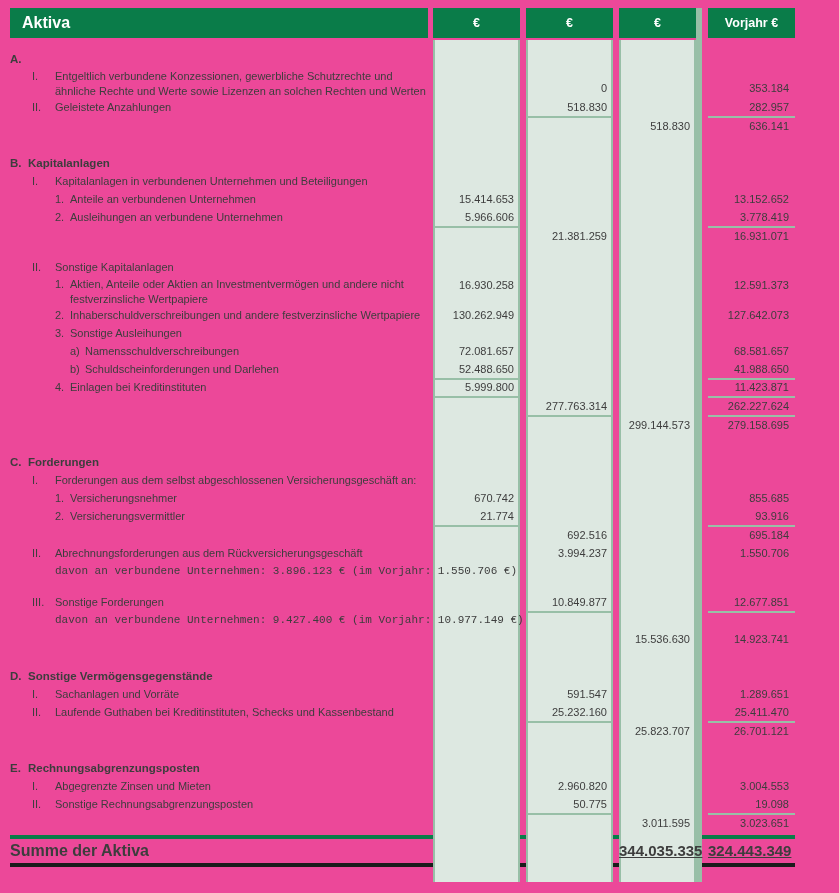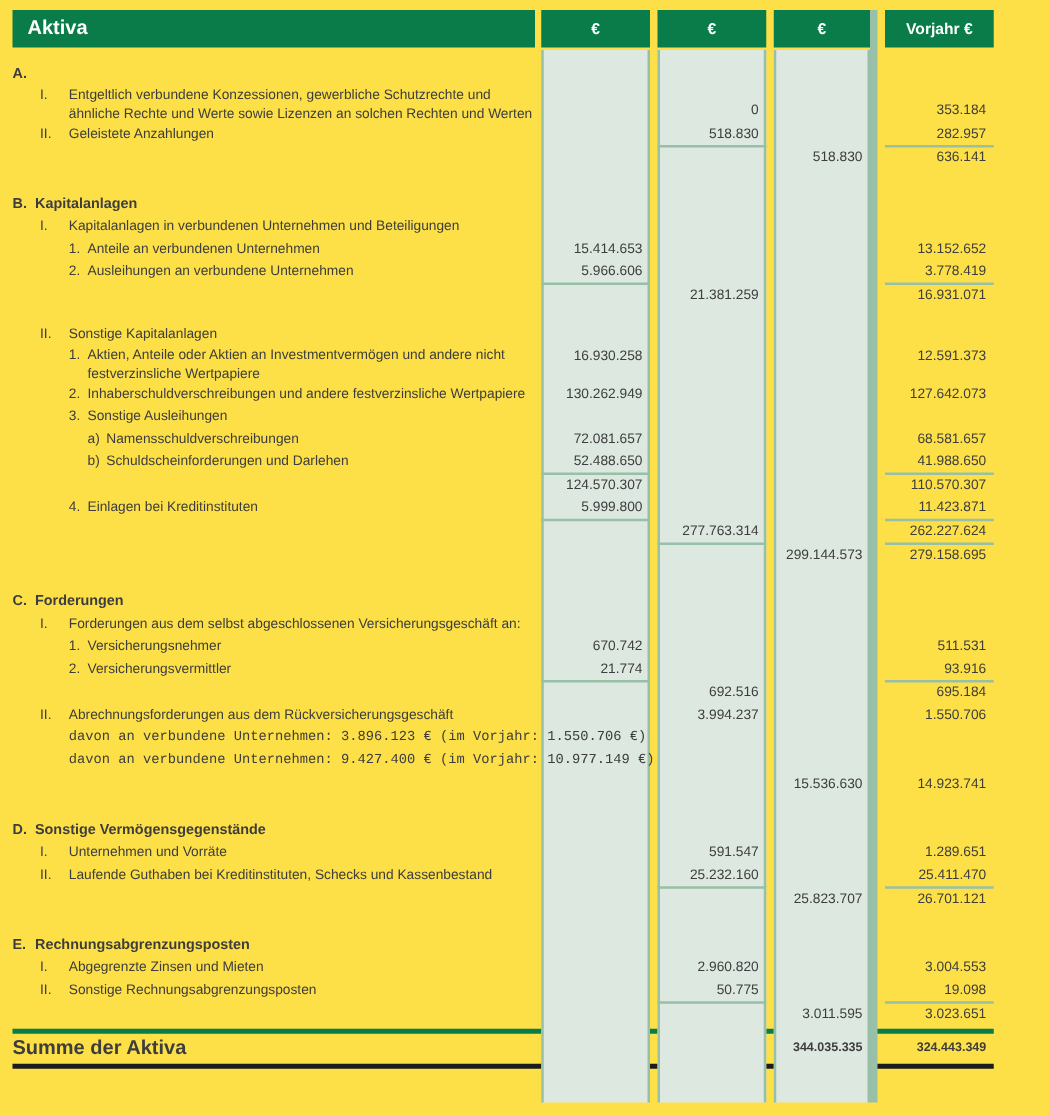--- a/index.html
+++ b/index.html
@@ -9,21 +9,21 @@
     --text:#3d3d3d;
     --black:#1b1b1b;
   }
   html,body{margin:0;padding:0;background:#fff;}
   .page{
     position:relative;
     width:839px;height:893px;
     box-sizing:border-box;
     padding-left:10px;
     overflow:hidden;
-    background:#fde047;
+    background:#ec4899;
     font-family:"Liberation Sans",sans-serif;
     color:var(--text);
   }
   
   .stripe{
     position:absolute;top:40px;height:842px;
     background:var(--fill);
     border-left:2px solid var(--sage);
     border-right:2px solid var(--sage);
     box-sizing:border-box;
@@ -82,21 +82,21 @@
   .cell.ul{border-bottom:2px solid var(--sage);}
   .vbottom .cell.val{
     display:flex;justify-content:flex-end;align-items:flex-end;
     padding-bottom:2px;padding-top:0;
   }
   
   .rule-green{height:4px;background:var(--green);margin-top:3px;width:785px;}
   .rule-black{height:4px;background:var(--black);width:785px;}
   .summe-row{height:24px;align-items:center;font-weight:bold;}
   .summe-row .cell.label{font-size:16px;line-height:24px;}
-  .summe-row .cell.val{font-size:10px;padding-top:0;line-height:24px;}
+  .summe-row .cell.val{font-size:15px;padding-top:0;line-height:24px;text-decoration:underline;}
 </style>
 </head>
 <body>
 
 <div class="page">
 
   <div class="stripe s1"></div>
   <div class="stripe s2"></div>
   <div class="stripe s3"></div>
   <div class="vline"></div>
@@ -220,24 +220,20 @@
         <div class="cell val vj"><span>68.581.657</span></div>
       </div>
       <div class="grid row item">
         <div class="cell label lvl3">
           <span class="num">b)</span>
           <span class="txt">Schuldscheinforderungen und Darlehen</span>
         </div>
         <div class="cell val c1 ul"><span>52.488.650</span></div>
         <div class="cell val vj ul"><span>41.988.650</span></div>
       </div>
-      <div class="grid row total">
-        <div class="cell val c1"><span>124.570.307</span></div>
-        <div class="cell val vj"><span>110.570.307</span></div>
-      </div>
       <div class="grid row item">
         <div class="cell label lvl2">
           <span class="num">4.</span>
           <span class="txt">Einlagen bei Kreditinstituten</span>
         </div>
         <div class="cell val c1 ul"><span>5.999.800</span></div>
         <div class="cell val vj ul"><span>11.423.871</span></div>
       </div>
       <div class="grid row total">
         <div class="cell val c2 ul"><span>277.763.314</span></div>
@@ -258,21 +254,21 @@
           <span class="num">I.</span>
           <span class="txt">Forderungen aus dem selbst abgeschlossenen Versicherungsgeschäft an:</span>
         </div>
       </div>
       <div class="grid row item">
         <div class="cell label lvl2">
           <span class="num">1.</span>
           <span class="txt">Versicherungsnehmer</span>
         </div>
         <div class="cell val c1"><span>670.742</span></div>
-        <div class="cell val vj"><span>511.531</span></div>
+        <div class="cell val vj"><span>855.685</span></div>
       </div>
       <div class="grid row item">
         <div class="cell label lvl2">
           <span class="num">2.</span>
           <span class="txt">Versicherungsvermittler</span>
         </div>
         <div class="cell val c1 ul"><span>21.774</span></div>
         <div class="cell val vj ul"><span>93.916</span></div>
       </div>
       <div class="grid row total">
@@ -285,39 +281,47 @@
           <span class="txt">Abrechnungsforderungen aus dem Rückversicherungsgeschäft</span>
         </div>
         <div class="cell val c2"><span>3.994.237</span></div>
         <div class="cell val vj"><span>1.550.706</span></div>
       </div>
       <div class="grid row item">
         <div class="cell label davonl">
           <span class="txt">davon an verbundene Unternehmen: 3.896.123 € (im Vorjahr: 1.550.706 €)</span>
         </div>
       </div>
+      <div class="grid row item gap-before">
+        <div class="cell label lvl1">
+          <span class="num">III.</span>
+          <span class="txt">Sonstige Forderungen</span>
+        </div>
+        <div class="cell val c2 ul"><span>10.849.877</span></div>
+        <div class="cell val vj ul"><span>12.677.851</span></div>
+      </div>
       <div class="grid row item">
         <div class="cell label davonl">
           <span class="txt">davon an verbundene Unternehmen: 9.427.400 € (im Vorjahr: 10.977.149 €)</span>
         </div>
       </div>
       <div class="grid row total">
         <div class="cell val c3"><span>15.536.630</span></div>
         <div class="cell val vj"><span>14.923.741</span></div>
       </div>
       <div class="grid row sec">
         <div class="cell label">
           <span class="num">D.</span>
           <span class="txt">Sonstige Vermögensgegenstände</span>
         </div>
       </div>
       <div class="grid row item">
         <div class="cell label lvl1">
           <span class="num">I.</span>
-          <span class="txt">Unternehmen und Vorräte</span>
+          <span class="txt">Sachanlagen und Vorräte</span>
         </div>
         <div class="cell val c2"><span>591.547</span></div>
         <div class="cell val vj"><span>1.289.651</span></div>
       </div>
       <div class="grid row item">
         <div class="cell label lvl1">
           <span class="num">II.</span>
           <span class="txt">Laufende Guthaben bei Kreditinstituten, Schecks und Kassenbestand</span>
         </div>
         <div class="cell val c2 ul"><span>25.232.160</span></div>

